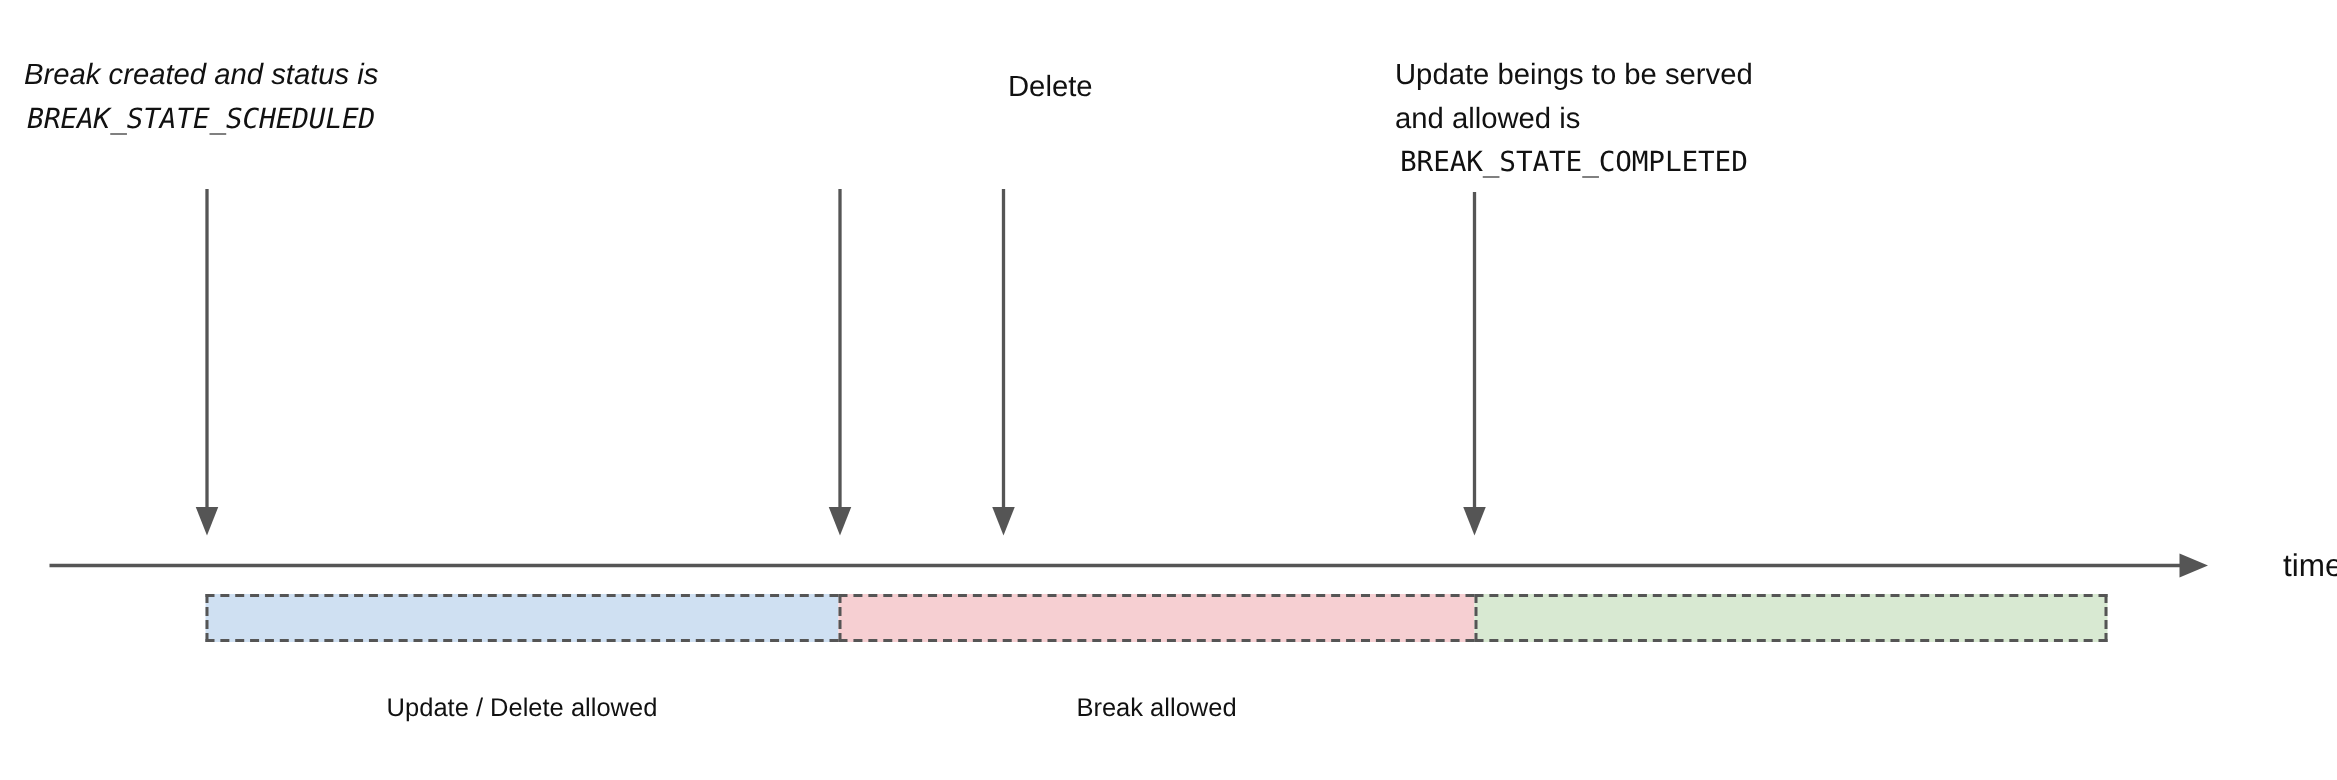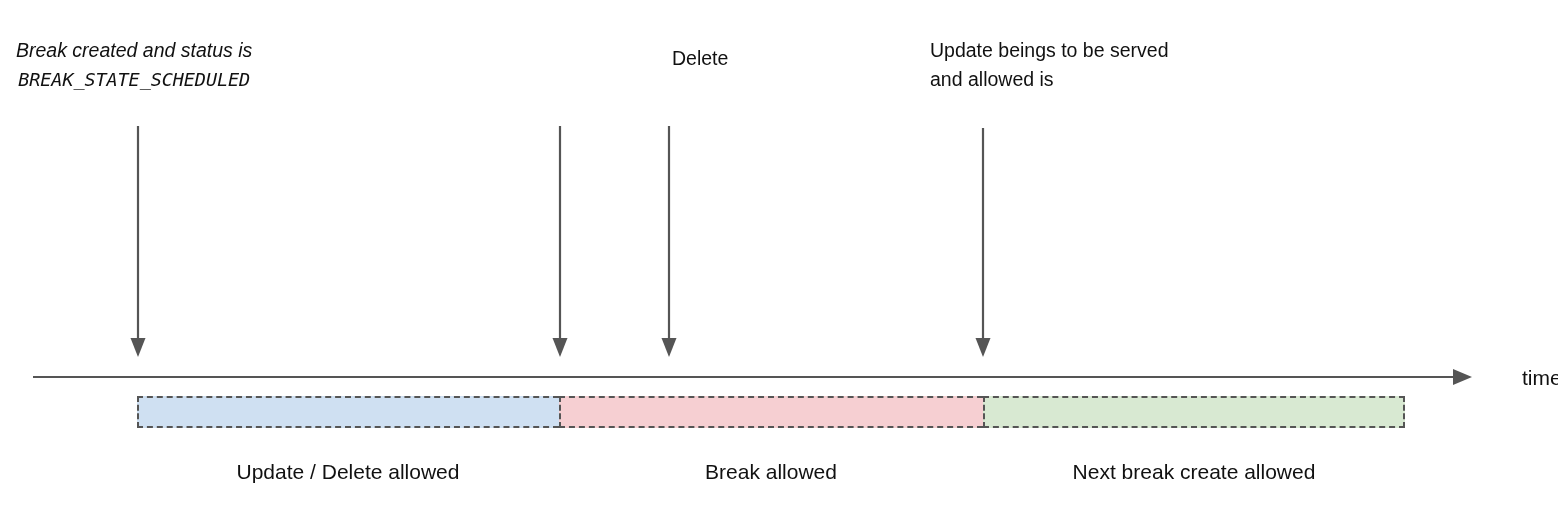--- a/index.html
+++ b/index.html
@@ -83,21 +83,21 @@
     border-right-width: 0;
   }
   .phase-seg:last-child {
     border-right-width: 2px;
   }
 
   
   .caption {
     position: absolute;
     top: 459px;
-    font-size: 21px;
+    font-size: 17px;
     line-height: 26px;
     color: #111111;
     text-align: center;
     white-space: nowrap;
     font-family: "Liberation Sans", sans-serif;
   }
   #cap-0 { left: 137px; width: 422px; }
   #cap-1 { left: 559px; width: 424px; }
   #cap-2 { left: 983px; width: 422px; }
 </style>
@@ -114,20 +114,21 @@
   <div class="annotation" id="ann-1">
   </div>
 
   <div class="annotation" id="ann-2">
     <span class="ann-line sans">Delete</span>
   </div>
 
   <div class="annotation" id="ann-3">
     <span class="ann-line sans">Update beings to be served</span>
     <span class="ann-line sans">and allowed is</span>
+    <span class="ann-line mono">BREAK_STATE_COMPLETED</span>
   </div>
 
   <svg class="pointer" id="ptr-0" style="left:126px; top:120px;" width="24" height="240" viewBox="0 0 24 240">
     <line x1="12" y1="6" x2="12" y2="221" stroke="#555555" stroke-width="2.2"></line>
     <path d="M12 237 L4.5 218 L19.5 218 Z" fill="#555555"></path>
   </svg>
 
   <svg class="pointer" id="ptr-1" style="left:548px; top:120px;" width="24" height="240" viewBox="0 0 24 240">
     <line x1="12" y1="6" x2="12" y2="221" stroke="#555555" stroke-width="2.2"></line>
     <path d="M12 237 L4.5 218 L19.5 218 Z" fill="#555555"></path>
@@ -150,15 +151,14 @@
   <div id="time-axis-label">time</div>
 
   <div id="phase-bar" style="left: 137px;">
     <div class="phase-seg" id="seg-0" style="width: 422px; background: rgb(207, 224, 242); border-color: rgb(85, 85, 85);"></div>
     <div class="phase-seg" id="seg-1" style="width: 424px; background: rgb(246, 207, 210); border-color: rgb(85, 85, 85);"></div>
     <div class="phase-seg" id="seg-2" style="width: 422px; background: rgb(216, 233, 210); border-color: rgb(85, 85, 85);"></div>
   </div>
 
   <div class="caption" id="cap-0" style="left: 137px; width: 422px;">Update / Delete allowed</div>
   <div class="caption" id="cap-1" style="left: 559px; width: 424px;">Break allowed</div>
-  <div class="caption" id="cap-2" style="left: 983px; width: 422px;">Next break create allowed</div>
 
 </div>
 
 </body></html>

